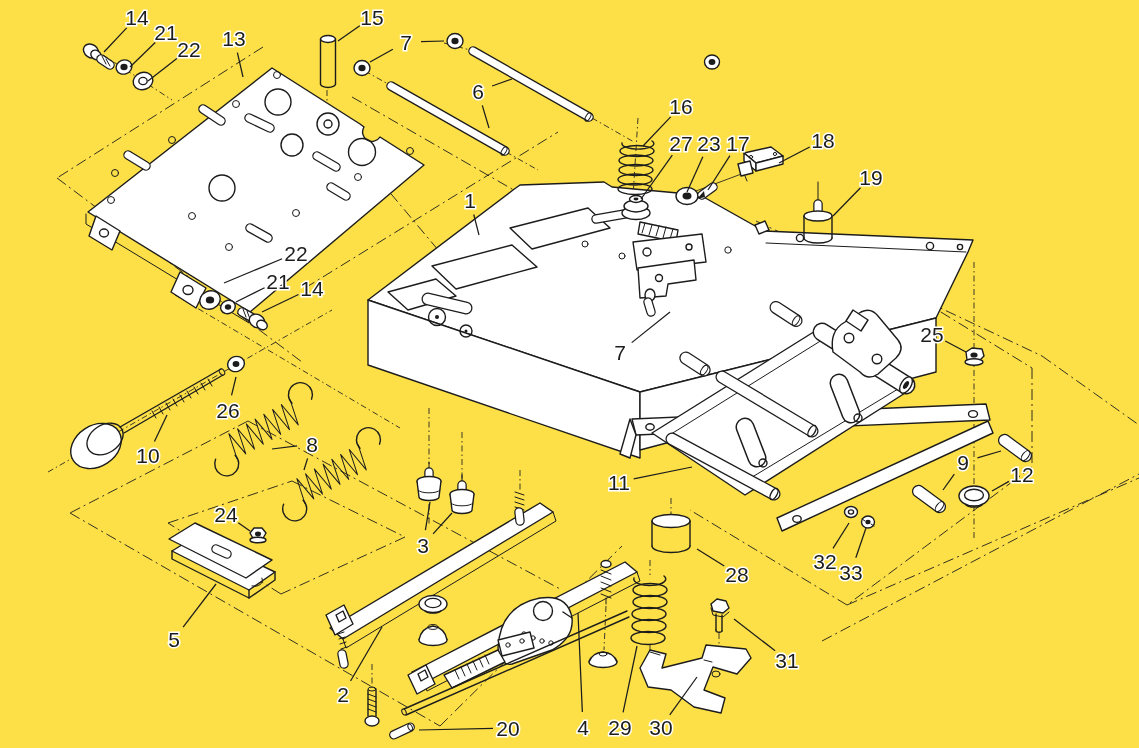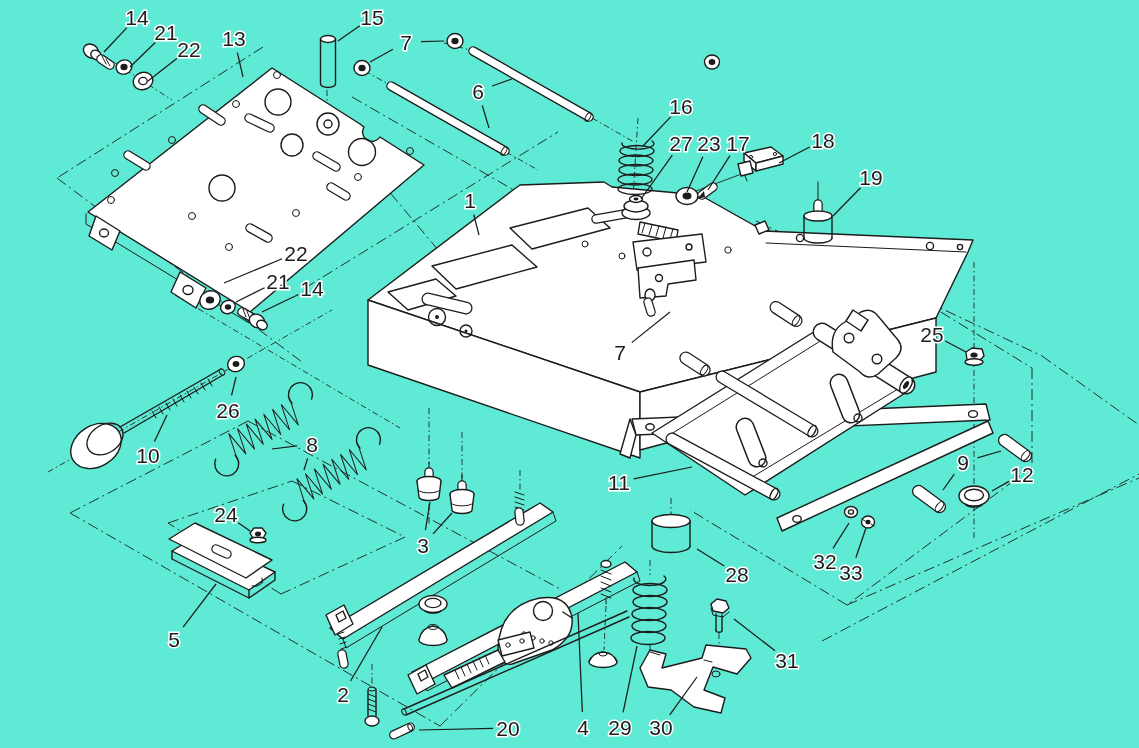--- a/index.html
+++ b/index.html
@@ -1,17 +1,17 @@
 <!DOCTYPE html>
 <html><head>
 <meta charset="utf-8">
 <title>Exploded Parts Diagram</title>
 <style>
   html,body{margin:0;padding:0;background:#fff;}
-  .stage{position:relative;width:1139px;height:748px;background:#5eead4;overflow:hidden;}
+  .stage{position:relative;width:1139px;height:748px;background:#fde047;overflow:hidden;}
   svg{display:block;}
   .s{stroke:#1c1c1c;fill:none;stroke-width:1.4;stroke-linejoin:round;stroke-linecap:round;}
   .f{fill:#ffffff;stroke:#1c1c1c;stroke-width:1.4;stroke-linejoin:round;}
   .d{fill:#1c1c1c;stroke:none;}
   .t{stroke-width:1;}
   .b9{stroke:#1c1c1c;stroke-width:9.5;stroke-linecap:round;fill:none;}
   .w7{stroke:#ffffff;stroke-width:7;stroke-linecap:round;fill:none;}
   .b13{stroke:#1c1c1c;stroke-width:13;stroke-linecap:round;fill:none;}
   .w10{stroke:#ffffff;stroke-width:10.5;stroke-linecap:round;fill:none;}
   .b18{stroke:#1c1c1c;stroke-width:19;stroke-linecap:round;fill:none;}

